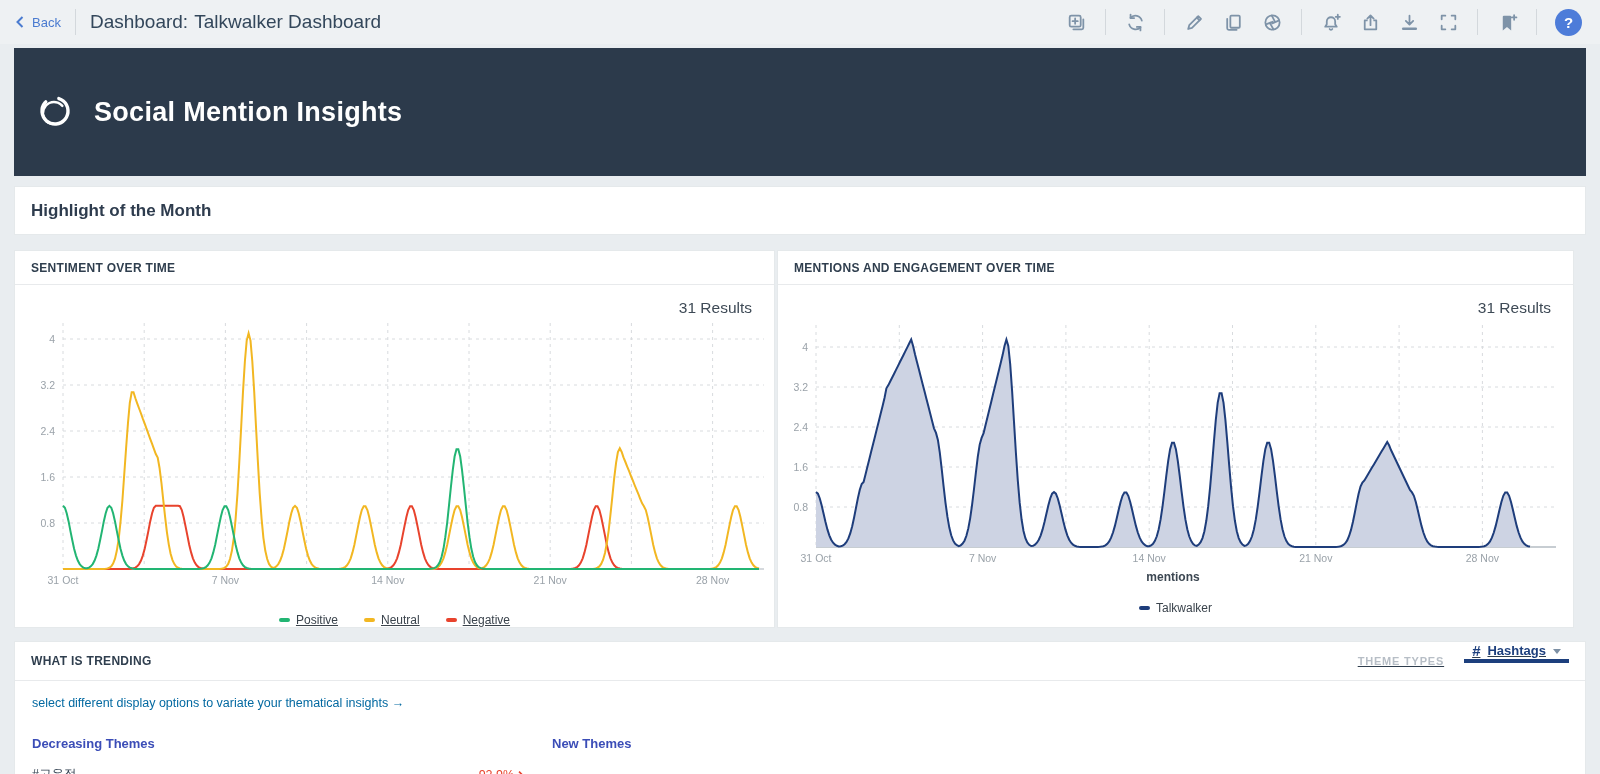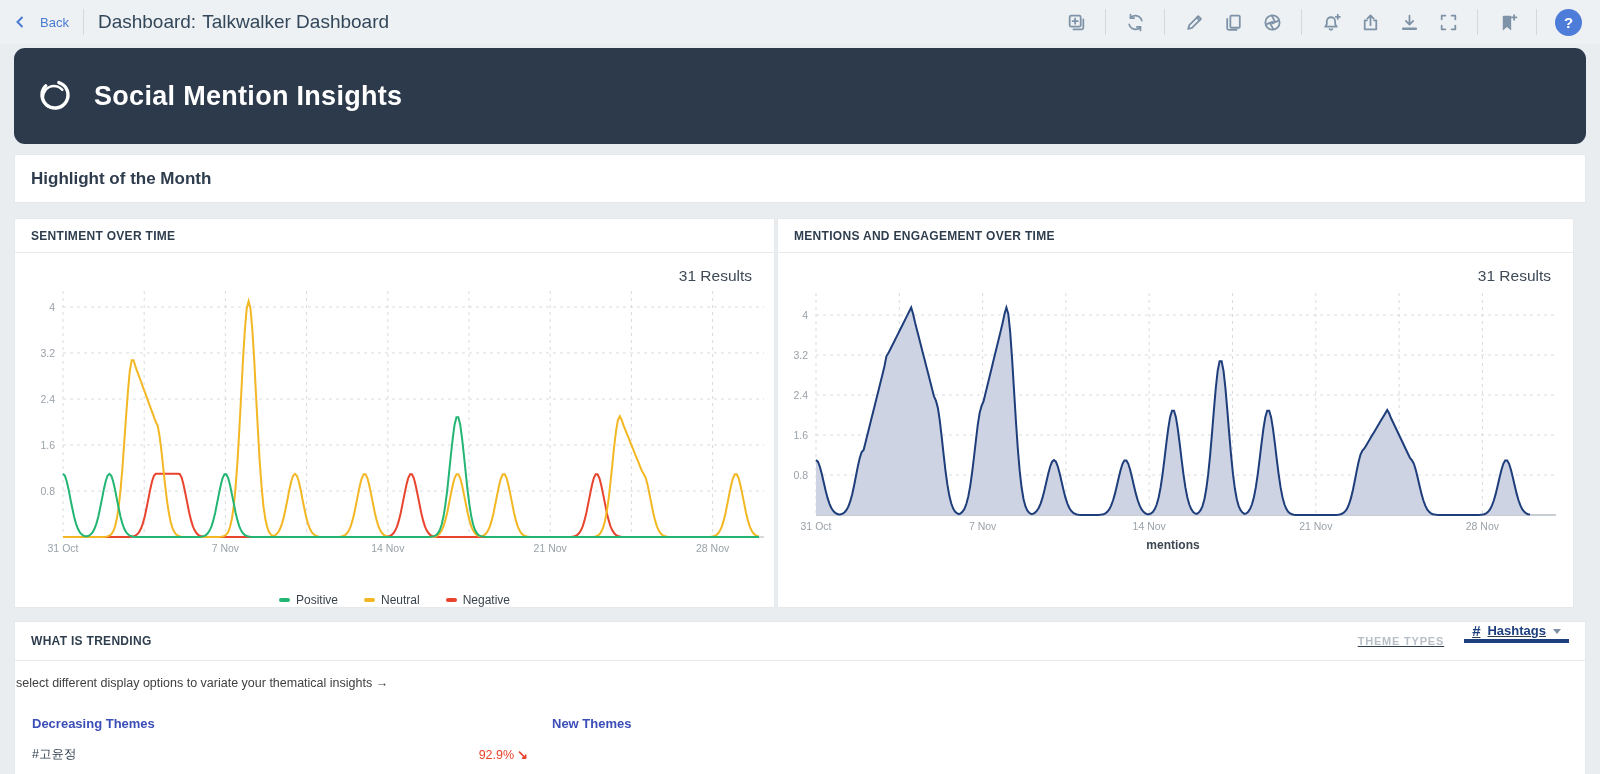--- a/index.html
+++ b/index.html
@@ -5,68 +5,68 @@
   * { box-sizing: border-box; }
   html,body { margin:0; padding:0; }
   body {
     width:1600px; height:774px; overflow:hidden;
     background:#e9edf0;
     font-family:"Liberation Sans", sans-serif;
     color:#2f3e4e;
   }
   
   .topbar { height:44px; background:#eef1f3; display:flex; align-items:center; padding:0 18px 0 16px; }
-  .back { display:flex; align-items:center; gap:16px; color:#4a7bd0; font-size:13px; cursor:pointer; }
+  .back { display:flex; align-items:center; gap:8px; color:#4a7bd0; font-size:13px; cursor:pointer; }
   .tb-sep { width:1px; height:26px; background:#d3d8dc; margin:0 14px; }
   .tb-title { font-size:19px; color:#33475b; font-weight:500; display:flex; gap:6px;align-items:center; }
   .tools { display:flex; align-items:center; gap:9px; margin-left:auto; }
   .tool { width:30px; height:30px; display:flex; align-items:center; justify-content:center; cursor:pointer; }
   .tool svg { stroke:#7e93a8; fill:none; stroke-width:1.7; stroke-linecap:round; stroke-linejoin:round; }
   .tool .fillpart { fill:#7e93a8; stroke:none; }
   .tools .sep { width:1px; height:26px; background:#d3d8dc; margin:0 5px; }
   .help-btn { width:27px; height:27px; border-radius:50%; background:#4d7cd9; color:#fff; font-weight:bold;
               font-size:15px; display:flex; align-items:center; justify-content:center; cursor:pointer; margin-left:4px; }
   
-  .banner { margin:4px 14px 0; height:96px; background:#2c3a4b; border-radius:11px;
+  .banner { margin:4px 14px 0; height:128px; background:#2c3a4b; border-radius:0;
             display:flex; align-items:center; padding:0 18px; gap:16px; }
   .banner-title { color:#fff; font-size:27px; font-weight:bold; letter-spacing:0.3px; }
   
   .section-bar { margin:10px 14px 0; height:49px; background:#fff; border:1px solid #e5e9eb;
                  display:flex; align-items:center; padding:0 16px; }
   .section-title { font-size:17px; font-weight:600; color:#2e3c4e; }
   
   .panels { margin:15px 14px 0; display:flex; gap:2px; }
   .panel { background:#fff; border:1px solid #e5e9eb; }
   .panel.left { width:761px; }
   .panel.right { width:797px; }
   .panel-header { height:34px; line-height:34px; border-bottom:1px solid #e8eaec; padding:0 16px;
                   font-size:12px; font-weight:bold; letter-spacing:0.3px; color:#2f3e4e; }
   .results { text-align:right; padding:14px 22px 0 0; font-size:15.5px; color:#3e4a56; }
   .chart-wrap { padding:2px 0 0 8px; }
   svg text.tick { font-family:"Liberation Sans",sans-serif; font-size:10.5px; fill:#9aa2a9; }
   svg text.xlabel { font-family:"Liberation Sans",sans-serif; font-size:12px; font-weight:bold; fill:#3c4752; }
   .legend { display:flex; justify-content:center; align-items:center; gap:26px; font-size:12px; color:#3a434c; }
-  .legend.l-left { margin-top:20px; }
+  .legend.l-left { margin-top:8px;text-decoration:underline; }
   .legend.l-right { margin-top:10px; }
   .legend-item { display:flex; align-items:center; gap:6px; }
   .legend-marker { width:11px; height:4px; border-radius:2px; background:#999; }
   
   .trending { margin:13px 14px 0; background:#fff; border:1px solid #e5e9eb; height:200px; }
   .trending-header { height:39px; border-bottom:1px solid #e8eaec; display:flex; align-items:stretch;
                      justify-content:space-between; padding:0 16px; }
   .trending-title { font-size:12px; font-weight:bold; letter-spacing:0.3px; color:#2f3e4e; align-self:center;text-align:right; }
   .trending-right { display:flex; align-items:flex-start; gap:20px;text-decoration:underline; }
   .theme-types { font-size:11px; font-weight:600; letter-spacing:0.8px; color:#b7bec6; align-self:center; }
   .tab-hashtags { display:flex; align-items:center; gap:7px; border-bottom:4px solid #1d3f7d;
                   margin-bottom:-1px; padding:0 8px; cursor:pointer; }
   .tab-hash { font-size:15px; font-weight:bold; color:#1d3f7d; }
   .tab-label { font-size:13px; font-weight:600; color:#1d3f7d; }
   .tab-caret { width:0; height:0; border-left:4px solid transparent; border-right:4px solid transparent;
                border-top:5px solid #7c8fa4; margin-top:2px; }
-  .hint { padding:15px 1px 0; font-size:12.5px; color:#404040; }
+  .hint { padding:15px 17px 0; font-size:12.5px; color:#0369a1; }
   .theme-cols { display:grid; grid-template-columns:repeat(3,1fr); column-gap:24px; padding:0 17px; margin-top:26px; }
   .col-header { font-size:13px; font-weight:bold; color:#3b4db7; }
   .theme-row { display:flex; justify-content:space-between; align-items:center; margin-top:15px; }
   .theme-tag { font-size:12.5px; color:#2f3e4e; cursor:pointer; }
   .theme-val { font-size:12.5px; font-weight:500; display:flex; gap:3px; align-items:center; }
   .theme-val .arrow { font-weight:bold; font-size:13px; }
 </style>
 </head>
 <body>
 
@@ -248,20 +248,26 @@
           <text x="30" y="243" text-anchor="middle" class="tick">31 Oct</text>
           <text x="196.6" y="243" text-anchor="middle" class="tick">7 Nov</text>
           <text x="363.2" y="243" text-anchor="middle" class="tick">14 Nov</text>
           <text x="529.8" y="243" text-anchor="middle" class="tick">21 Nov</text>
           <text x="696.4" y="243" text-anchor="middle" class="tick">28 Nov</text>
           <text x="387" y="262" text-anchor="middle" class="xlabel">mentions</text>
           <path d="M30.0 173.0L31.9 174.7L33.8 179.5L35.7 186.6L37.6 194.8L39.5 203.0L41.4 210.4L43.3 216.3L45.2 220.7L47.1 223.7L49.0 225.7L50.9 226.8L52.8 227.4L54.8 227.3L56.7 226.6L58.6 225.2L60.5 223.0L62.4 219.4L64.3 214.2L66.2 207.2L68.1 198.5L70.0 188.8L71.9 179.1L73.8 170.7L75.7 165.0L77.6 163.0L79.5 155.4L81.4 147.8L83.3 140.2L85.2 132.6L87.1 125.0L89.0 117.4L90.9 109.8L92.8 102.2L94.7 94.6L96.6 87.0L98.5 79.0L100.4 69.3L102.4 66.1L104.3 62.3L106.2 58.5L108.1 54.7L110.0 50.9L111.9 47.1L113.8 43.3L115.7 39.5L117.6 35.7L119.5 31.9L121.4 28.1L123.3 24.3L125.2 20.5L127.1 27.0L129.0 35.3L130.9 42.7L132.8 50.1L134.7 57.5L136.6 64.9L138.5 72.3L140.4 79.7L142.3 87.1L144.2 94.5L146.1 101.9L148.0 109.3L150.0 113.9L151.9 120.9L153.8 133.6L155.7 149.9L157.6 167.4L159.5 183.8L161.4 197.7L163.3 208.6L165.2 216.3L167.1 221.4L169.0 224.5L170.9 226.2L172.8 227.2L174.7 226.3L176.6 224.6L178.5 221.7L180.4 216.8L182.3 209.4L184.2 199.1L186.1 185.7L188.0 170.0L189.9 153.3L191.8 137.7L193.7 125.6L195.6 118.9L197.6 114.1L199.5 106.3L201.4 98.5L203.3 90.7L205.2 82.9L207.1 75.1L209.0 67.3L210.9 59.5L212.8 51.7L214.7 43.9L216.6 36.1L218.5 27.0L220.4 20.5L222.3 27.0L224.2 45.1L226.1 71.9L228.0 102.9L229.9 133.8L231.8 161.5L233.7 183.9L235.6 200.5L237.5 212.0L239.4 219.2L241.3 223.5L243.2 225.8L245.2 227.0L247.1 226.8L249.0 225.7L250.9 223.7L252.8 220.7L254.7 216.3L256.6 210.4L258.5 203.0L260.4 194.8L262.3 186.6L264.2 179.5L266.1 174.7L268.0 173.0L269.9 174.7L271.8 179.5L273.7 186.6L275.6 194.8L277.5 203.0L279.4 210.4L281.3 216.3L283.2 220.7L285.1 223.7L287.0 225.7L288.9 226.8L290.8 227.4L292.8 227.7L294.7 227.9L296.6 228.0L298.5 228.0L300.4 228.0L302.3 228.0L304.2 228.0L306.1 228.0L308.0 228.0L309.9 228.0L311.8 227.9L313.7 227.8L315.6 227.6L317.5 227.2L319.4 226.3L321.3 224.8L323.2 222.4L325.1 218.7L327.0 213.5L328.9 206.9L330.8 199.0L332.7 190.7L334.6 182.9L336.5 176.8L338.4 173.4L340.4 173.4L342.3 176.8L344.2 182.9L346.1 190.7L348.0 199.0L349.9 206.9L351.8 213.5L353.7 218.7L355.6 222.4L357.5 224.8L359.4 226.3L361.3 227.2L363.2 227.2L365.1 226.4L367.0 224.8L368.9 221.9L370.8 217.3L372.7 210.3L374.6 200.4L376.5 187.6L378.4 172.6L380.3 156.7L382.2 141.8L384.1 130.2L386.0 123.8L388.0 123.8L389.9 130.2L391.8 141.8L393.7 156.7L395.6 172.6L397.5 187.6L399.4 200.4L401.3 210.3L403.2 217.3L405.1 221.9L407.0 224.8L408.9 226.4L410.8 226.9L412.7 225.6L414.6 223.2L416.5 219.1L418.4 212.2L420.3 201.8L422.2 187.2L424.1 168.4L426.0 146.3L427.9 122.8L429.8 100.8L431.7 83.6L433.6 74.2L435.6 74.2L437.5 83.6L439.4 100.8L441.3 122.8L443.2 146.3L445.1 168.4L447.0 187.2L448.9 201.8L450.8 212.2L452.7 219.1L454.6 223.2L456.5 225.6L458.4 226.9L460.3 226.4L462.2 224.8L464.1 221.9L466.0 217.3L467.9 210.3L469.8 200.4L471.7 187.6L473.6 172.6L475.5 156.7L477.4 141.8L479.3 130.2L481.2 123.8L483.2 123.8L485.1 130.2L487.0 141.8L488.9 156.7L490.8 172.6L492.7 187.6L494.6 200.4L496.5 210.3L498.4 217.3L500.3 221.9L502.2 224.8L504.1 226.4L506.0 227.2L507.9 227.7L509.8 227.9L511.7 227.9L513.6 228.0L515.5 228.0L517.4 228.0L519.3 228.0L521.2 228.0L523.1 228.0L525.0 228.0L526.9 228.0L528.8 228.0L530.8 228.0L532.7 228.0L534.6 228.0L536.5 228.0L538.4 228.0L540.3 228.0L542.2 228.0L544.1 228.0L546.0 228.0L547.9 228.0L549.8 227.9L551.7 227.8L553.6 227.5L555.5 227.0L557.4 226.0L559.3 224.2L561.2 221.4L563.1 217.0L565.0 210.9L566.9 203.0L568.8 193.7L570.7 183.9L572.6 174.7L574.5 167.5L576.4 163.5L578.4 161.4L580.3 158.2L582.2 155.0L584.1 151.8L586.0 148.6L587.9 145.4L589.8 142.2L591.7 139.0L593.6 135.8L595.5 132.6L597.4 129.4L599.3 126.2L601.2 123.0L603.1 126.3L605.0 131.0L606.9 135.0L608.8 139.0L610.7 143.0L612.6 147.0L614.5 151.0L616.4 155.0L618.3 159.0L620.2 163.0L622.1 167.0L624.0 171.0L626.0 173.4L627.9 176.8L629.8 182.9L631.7 190.7L633.6 199.0L635.5 206.9L637.4 213.5L639.3 218.7L641.2 222.4L643.1 224.8L645.0 226.3L646.9 227.2L648.8 227.6L650.7 227.8L652.6 227.9L654.5 228.0L656.4 228.0L658.3 228.0L660.2 228.0L662.1 228.0L664.0 228.0L665.9 228.0L667.8 228.0L669.7 228.0L671.6 228.0L673.6 228.0L675.5 228.0L677.4 228.0L679.3 228.0L681.2 228.0L683.1 228.0L685.0 228.0L686.9 228.0L688.8 228.0L690.7 228.0L692.6 227.9L694.5 227.8L696.4 227.6L698.3 227.2L700.2 226.3L702.1 224.8L704.0 222.4L705.9 218.7L707.8 213.5L709.7 206.9L711.6 199.0L713.5 190.7L715.4 182.9L717.3 176.8L719.2 173.4L721.2 173.4L723.1 176.8L725.0 182.9L726.9 190.7L728.8 199.0L730.7 206.9L732.6 213.5L734.5 218.7L736.4 222.4L738.3 224.8L740.2 226.3L742.1 227.2L744.0 227.6L744.0 228L30 228Z" fill="#cdd3e3" stroke="none"></path>
           <path d="M30.0 173.0L31.9 174.7L33.8 179.5L35.7 186.6L37.6 194.8L39.5 203.0L41.4 210.4L43.3 216.3L45.2 220.7L47.1 223.7L49.0 225.7L50.9 226.8L52.8 227.4L54.8 227.3L56.7 226.6L58.6 225.2L60.5 223.0L62.4 219.4L64.3 214.2L66.2 207.2L68.1 198.5L70.0 188.8L71.9 179.1L73.8 170.7L75.7 165.0L77.6 163.0L79.5 155.4L81.4 147.8L83.3 140.2L85.2 132.6L87.1 125.0L89.0 117.4L90.9 109.8L92.8 102.2L94.7 94.6L96.6 87.0L98.5 79.0L100.4 69.3L102.4 66.1L104.3 62.3L106.2 58.5L108.1 54.7L110.0 50.9L111.9 47.1L113.8 43.3L115.7 39.5L117.6 35.7L119.5 31.9L121.4 28.1L123.3 24.3L125.2 20.5L127.1 27.0L129.0 35.3L130.9 42.7L132.8 50.1L134.7 57.5L136.6 64.9L138.5 72.3L140.4 79.7L142.3 87.1L144.2 94.5L146.1 101.9L148.0 109.3L150.0 113.9L151.9 120.9L153.8 133.6L155.7 149.9L157.6 167.4L159.5 183.8L161.4 197.7L163.3 208.6L165.2 216.3L167.1 221.4L169.0 224.5L170.9 226.2L172.8 227.2L174.7 226.3L176.6 224.6L178.5 221.7L180.4 216.8L182.3 209.4L184.2 199.1L186.1 185.7L188.0 170.0L189.9 153.3L191.8 137.7L193.7 125.6L195.6 118.9L197.6 114.1L199.5 106.3L201.4 98.5L203.3 90.7L205.2 82.9L207.1 75.1L209.0 67.3L210.9 59.5L212.8 51.7L214.7 43.9L216.6 36.1L218.5 27.0L220.4 20.5L222.3 27.0L224.2 45.1L226.1 71.9L228.0 102.9L229.9 133.8L231.8 161.5L233.7 183.9L235.6 200.5L237.5 212.0L239.4 219.2L241.3 223.5L243.2 225.8L245.2 227.0L247.1 226.8L249.0 225.7L250.9 223.7L252.8 220.7L254.7 216.3L256.6 210.4L258.5 203.0L260.4 194.8L262.3 186.6L264.2 179.5L266.1 174.7L268.0 173.0L269.9 174.7L271.8 179.5L273.7 186.6L275.6 194.8L277.5 203.0L279.4 210.4L281.3 216.3L283.2 220.7L285.1 223.7L287.0 225.7L288.9 226.8L290.8 227.4L292.8 227.7L294.7 227.9L296.6 228.0L298.5 228.0L300.4 228.0L302.3 228.0L304.2 228.0L306.1 228.0L308.0 228.0L309.9 228.0L311.8 227.9L313.7 227.8L315.6 227.6L317.5 227.2L319.4 226.3L321.3 224.8L323.2 222.4L325.1 218.7L327.0 213.5L328.9 206.9L330.8 199.0L332.7 190.7L334.6 182.9L336.5 176.8L338.4 173.4L340.4 173.4L342.3 176.8L344.2 182.9L346.1 190.7L348.0 199.0L349.9 206.9L351.8 213.5L353.7 218.7L355.6 222.4L357.5 224.8L359.4 226.3L361.3 227.2L363.2 227.2L365.1 226.4L367.0 224.8L368.9 221.9L370.8 217.3L372.7 210.3L374.6 200.4L376.5 187.6L378.4 172.6L380.3 156.7L382.2 141.8L384.1 130.2L386.0 123.8L388.0 123.8L389.9 130.2L391.8 141.8L393.7 156.7L395.6 172.6L397.5 187.6L399.4 200.4L401.3 210.3L403.2 217.3L405.1 221.9L407.0 224.8L408.9 226.4L410.8 226.9L412.7 225.6L414.6 223.2L416.5 219.1L418.4 212.2L420.3 201.8L422.2 187.2L424.1 168.4L426.0 146.3L427.9 122.8L429.8 100.8L431.7 83.6L433.6 74.2L435.6 74.2L437.5 83.6L439.4 100.8L441.3 122.8L443.2 146.3L445.1 168.4L447.0 187.2L448.9 201.8L450.8 212.2L452.7 219.1L454.6 223.2L456.5 225.6L458.4 226.9L460.3 226.4L462.2 224.8L464.1 221.9L466.0 217.3L467.9 210.3L469.8 200.4L471.7 187.6L473.6 172.6L475.5 156.7L477.4 141.8L479.3 130.2L481.2 123.8L483.2 123.8L485.1 130.2L487.0 141.8L488.9 156.7L490.8 172.6L492.7 187.6L494.6 200.4L496.5 210.3L498.4 217.3L500.3 221.9L502.2 224.8L504.1 226.4L506.0 227.2L507.9 227.7L509.8 227.9L511.7 227.9L513.6 228.0L515.5 228.0L517.4 228.0L519.3 228.0L521.2 228.0L523.1 228.0L525.0 228.0L526.9 228.0L528.8 228.0L530.8 228.0L532.7 228.0L534.6 228.0L536.5 228.0L538.4 228.0L540.3 228.0L542.2 228.0L544.1 228.0L546.0 228.0L547.9 228.0L549.8 227.9L551.7 227.8L553.6 227.5L555.5 227.0L557.4 226.0L559.3 224.2L561.2 221.4L563.1 217.0L565.0 210.9L566.9 203.0L568.8 193.7L570.7 183.9L572.6 174.7L574.5 167.5L576.4 163.5L578.4 161.4L580.3 158.2L582.2 155.0L584.1 151.8L586.0 148.6L587.9 145.4L589.8 142.2L591.7 139.0L593.6 135.8L595.5 132.6L597.4 129.4L599.3 126.2L601.2 123.0L603.1 126.3L605.0 131.0L606.9 135.0L608.8 139.0L610.7 143.0L612.6 147.0L614.5 151.0L616.4 155.0L618.3 159.0L620.2 163.0L622.1 167.0L624.0 171.0L626.0 173.4L627.9 176.8L629.8 182.9L631.7 190.7L633.6 199.0L635.5 206.9L637.4 213.5L639.3 218.7L641.2 222.4L643.1 224.8L645.0 226.3L646.9 227.2L648.8 227.6L650.7 227.8L652.6 227.9L654.5 228.0L656.4 228.0L658.3 228.0L660.2 228.0L662.1 228.0L664.0 228.0L665.9 228.0L667.8 228.0L669.7 228.0L671.6 228.0L673.6 228.0L675.5 228.0L677.4 228.0L679.3 228.0L681.2 228.0L683.1 228.0L685.0 228.0L686.9 228.0L688.8 228.0L690.7 228.0L692.6 227.9L694.5 227.8L696.4 227.6L698.3 227.2L700.2 226.3L702.1 224.8L704.0 222.4L705.9 218.7L707.8 213.5L709.7 206.9L711.6 199.0L713.5 190.7L715.4 182.9L717.3 176.8L719.2 173.4L721.2 173.4L723.1 176.8L725.0 182.9L726.9 190.7L728.8 199.0L730.7 206.9L732.6 213.5L734.5 218.7L736.4 222.4L738.3 224.8L740.2 226.3L742.1 227.2L744.0 227.6" fill="none" stroke="#1e3d7b" stroke-width="2"></path>
         </svg>
     </div>
+    <div class="legend l-right">
+      <div class="legend-item">
+        <span class="legend-marker" style="background: rgb(30, 61, 123);"></span>
+        <span>Talkwalker</span>
+      </div>
+    </div>
   </div>
 </div>
 
 <div class="trending">
   <div class="trending-header">
     <div class="trending-title">WHAT IS TRENDING</div>
     <div class="trending-right">
       <div class="theme-types">THEME TYPES</div>
       <div class="tab-hashtags">
         <span class="tab-hash">#</span>

